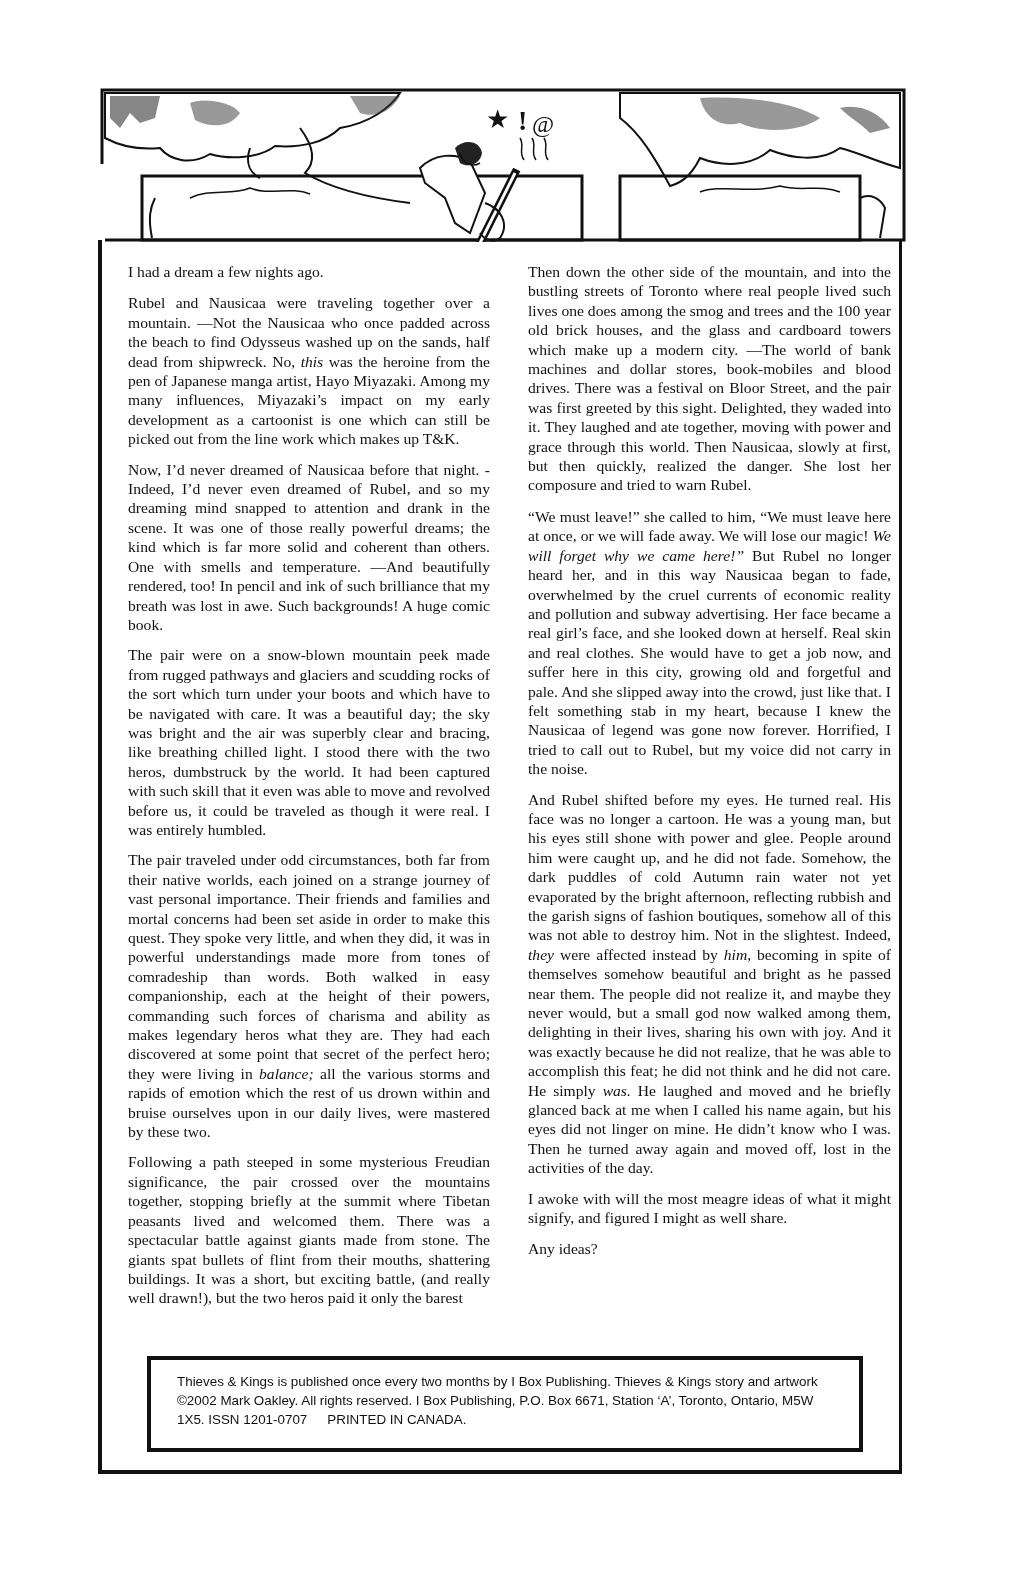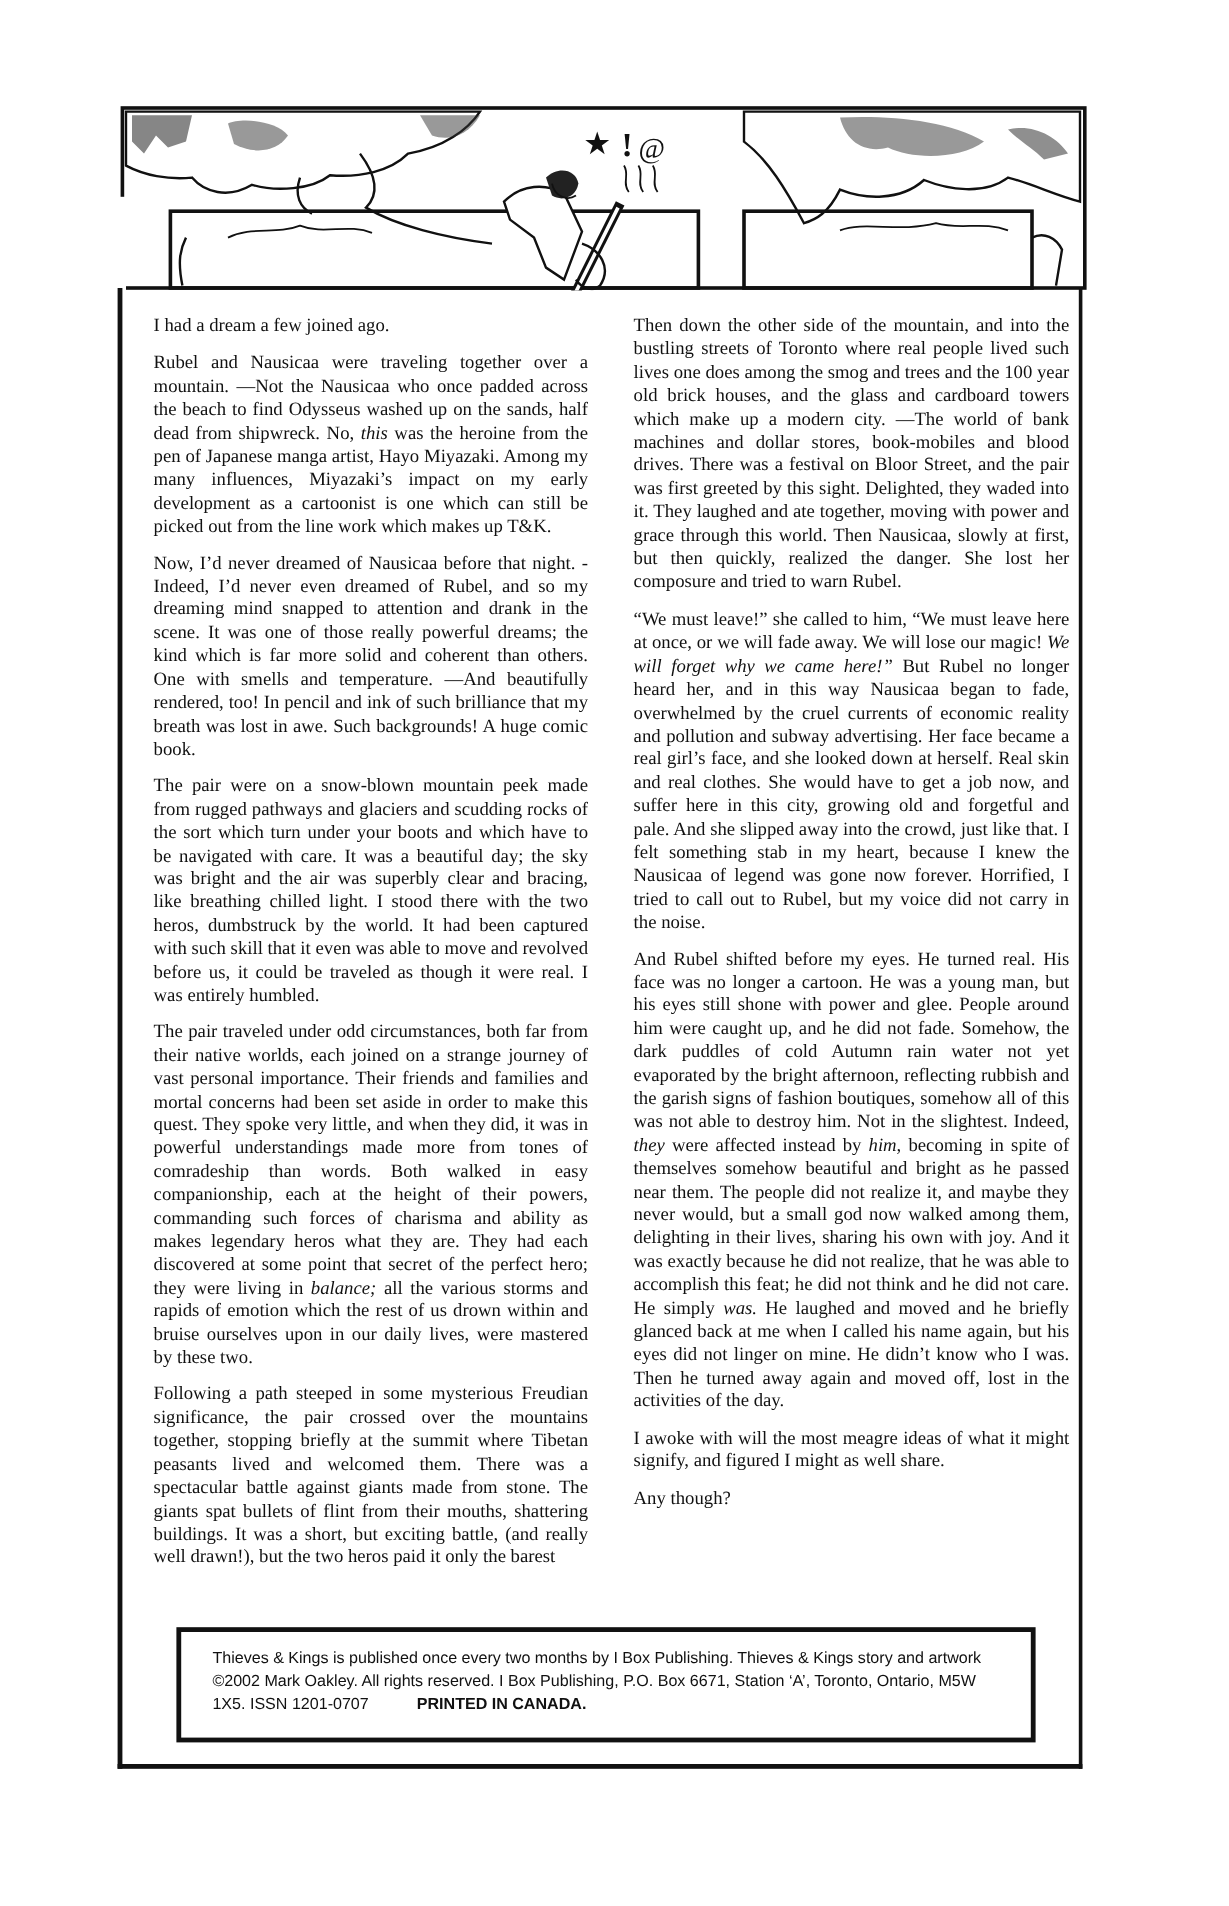--- a/index.html
+++ b/index.html
@@ -6,21 +6,21 @@
   body { width:1024px; height:1588px; position:relative; overflow:hidden; font-family:"Liberation Serif", serif; color:#111; }
   .frame { position:absolute; left:98px; top:240px; width:804px; height:1234px; border-left:4px solid #111; border-right:3px solid #111; border-bottom:4px solid #111; box-sizing:border-box; }
   .banner { position:absolute; left:100px; top:88px; width:806px; height:154px; }
   .col { position:absolute; top:262px; font-size:15.6px; line-height:19.4px; text-align:justify; }
   .col-left { left:128px; width:362px; }
   .col-right { left:528px; width:363px; }
   .col p { margin:0 0 11px 0; }
   .col p:first-child { margin-bottom:12px; }
   em { }
   .imprint { position:absolute; left:147px; top:1356px; width:716px; height:96px; border:4px solid #111; box-sizing:border-box; padding:12px 22px 0 26px; font-family:"Liberation Sans", sans-serif; font-size:13.4px; line-height:19px; }
-  .imprint .bold { font-weight:bold; margin-left:40px; }
+  .imprint .bold { font-weight:normal; margin-left:20px; }
 </style>
 </head>
 <body>
 
 <div class="banner">
   <svg width="806" height="154" viewBox="0 0 806 154">
 
     <rect x="2" y="2" width="802" height="150" fill="none" stroke="#111" stroke-width="3"></rect>
 
     <rect x="0" y="76" width="5" height="80" fill="#fff"></rect>
@@ -58,31 +58,31 @@
     <path d="M420 50 C425 58 418 64 424 72 M432 50 C437 58 430 64 436 72 M444 50 C449 58 442 64 448 72" fill="none" stroke="#111" stroke-width="1.5"></path>
 
     <path d="M760 110 C770 105 780 110 785 120 L780 150" fill="none" stroke="#111" stroke-width="2"></path>
     <path d="M55 110 C50 120 48 130 52 150" fill="none" stroke="#111" stroke-width="2"></path>
   </svg>
 </div>
 
 <div class="frame"></div>
 
 <div class="col col-left">
-  <p><span>I had a dream a few joined ago.</span></p>
+  <p><span>I had a dream a few nights ago.</span></p>
   <p><span>Rubel and Nausicaa were traveling together over a mountain. —Not the Nausicaa who once padded across the beach to find Odysseus washed up on the sands, half dead from shipwreck.  No, </span><em>this</em><span> was the heroine from the pen of Japanese manga artist, Hayo Miyazaki. Among my many influences, Miyazaki’s impact on my early development as a cartoonist is one which can still be picked out from the line work which makes up T&amp;K.</span></p>
   <p><span>Now, I’d never dreamed of Nausicaa before that night. -Indeed, I’d never even dreamed of Rubel, and so my dreaming mind snapped to attention and drank in the scene.  It was one of those really powerful dreams; the kind which is far more solid and coherent than others. One with smells and temperature.  —And beautifully rendered, too!  In pencil and ink of such brilliance that my breath was lost in awe.  Such backgrounds!  A huge comic book.</span></p>
   <p><span>The pair were on a snow-blown mountain peek made from rugged pathways and glaciers and scudding rocks of the sort which turn under your boots and which have to be navigated with care.  It was a beautiful day; the sky was bright and the air was superbly clear and bracing, like breathing chilled light.  I stood there with the two heros, dumbstruck by the world.  It had been captured with such skill that it even was able to move and revolved before us, it could be traveled as though it were real.  I was entirely humbled.</span></p>
   <p><span>The pair traveled under odd circumstances, both far from their native worlds, each joined on a strange journey of vast personal importance.  Their friends and families and mortal concerns had been set aside in order to make this quest.  They spoke very little, and when they did, it was in powerful understandings made more from tones of comradeship than words.  Both walked in easy companionship, each at the height of their powers, commanding such forces of charisma and ability as makes legendary heros what they are.  They had each discovered at some point that secret of the perfect hero; they were living in </span><em>balance;</em><span> all the various storms and rapids of emotion which the rest of us drown within and bruise ourselves upon in our daily lives, were mastered by these two.</span></p>
   <p><span>Following a path steeped in some mysterious Freudian significance, the pair crossed over the mountains together, stopping briefly at the summit where Tibetan peasants lived and welcomed them.  There was a spectacular battle against giants made from stone.  The giants spat bullets of flint from their mouths, shattering buildings.  It was a short, but exciting battle, (and really well drawn!), but the two heros paid it only the barest</span></p>
 </div>
 
 <div class="col col-right">
   <p><span>Then down the other side of the mountain, and into the bustling streets of Toronto where real people lived such lives one does among the smog and trees and the 100 year old brick houses, and the glass and cardboard towers which make up a modern city.  —The world of bank machines and dollar stores, book-mobiles and blood drives.  There was a festival on Bloor Street, and the pair was first greeted by this sight.  Delighted, they waded into it.  They laughed and ate together, moving with power and grace through this world.  Then Nausicaa, slowly at first, but then quickly, realized the danger.  She lost her composure and tried to warn Rubel.</span></p>
   <p><span>“We must leave!” she called to him,  “We must leave here at once, or we will fade away.  We will lose our magic!  </span><em>We will forget why we came here!”</em><span>  But Rubel no longer heard her, and in this way Nausicaa began to fade, overwhelmed by the cruel currents of economic reality and pollution and subway advertising.  Her face became a real girl’s face, and she looked down at herself.  Real skin and real clothes.  She would have to get a job now, and suffer here in this city, growing old and forgetful and pale.  And she slipped away into the crowd, just like that.  I felt something stab in my heart, because I knew the Nausicaa of legend was gone now forever.  Horrified, I tried to call out to Rubel, but my voice did not carry in the noise.</span></p>
   <p><span>And Rubel shifted before my eyes.  He turned real. His face was no longer a cartoon.  He was a young man, but his eyes still shone with power and glee. People around him were caught up, and he did not fade. Somehow, the dark puddles of cold Autumn rain water not yet evaporated by the bright afternoon, reflecting rubbish and the garish signs of fashion boutiques, somehow all of this was not able to destroy him.  Not in the slightest.  Indeed, </span><em>they</em><span> were affected instead by </span><em>him,</em><span> becoming in spite of themselves somehow beautiful and bright as he passed near them.  The people did not realize it, and maybe they never would, but a small god now walked among them, delighting in their lives, sharing his own with joy.  And it was exactly because he did not realize, that he was able to accomplish this feat; he did not think and he did not care.  He simply </span><em>was.</em><span>  He laughed and moved and he briefly glanced back at me when I called his name again, but his eyes did not linger on mine.  He didn’t know who I was.  Then he turned away again and moved off, lost in the activities of the day.</span></p>
   <p><span>I awoke with will the most meagre ideas of what it might signify, and figured I might as well share.</span></p>
-  <p><span>Any though?</span></p>
+  <p><span>Any ideas?</span></p>
 </div>
 
 <div class="imprint">
   <span>Thieves &amp; Kings is published once every two months by I Box Publishing.  Thieves &amp; Kings story and artwork ©2002 Mark Oakley.  All rights reserved.  I Box Publishing, P.O. Box 6671, Station ‘A’, Toronto, Ontario, M5W 1X5.  ISSN 1201-0707</span><span class="bold">PRINTED IN CANADA.</span>
 </div>
 
 </body></html>

